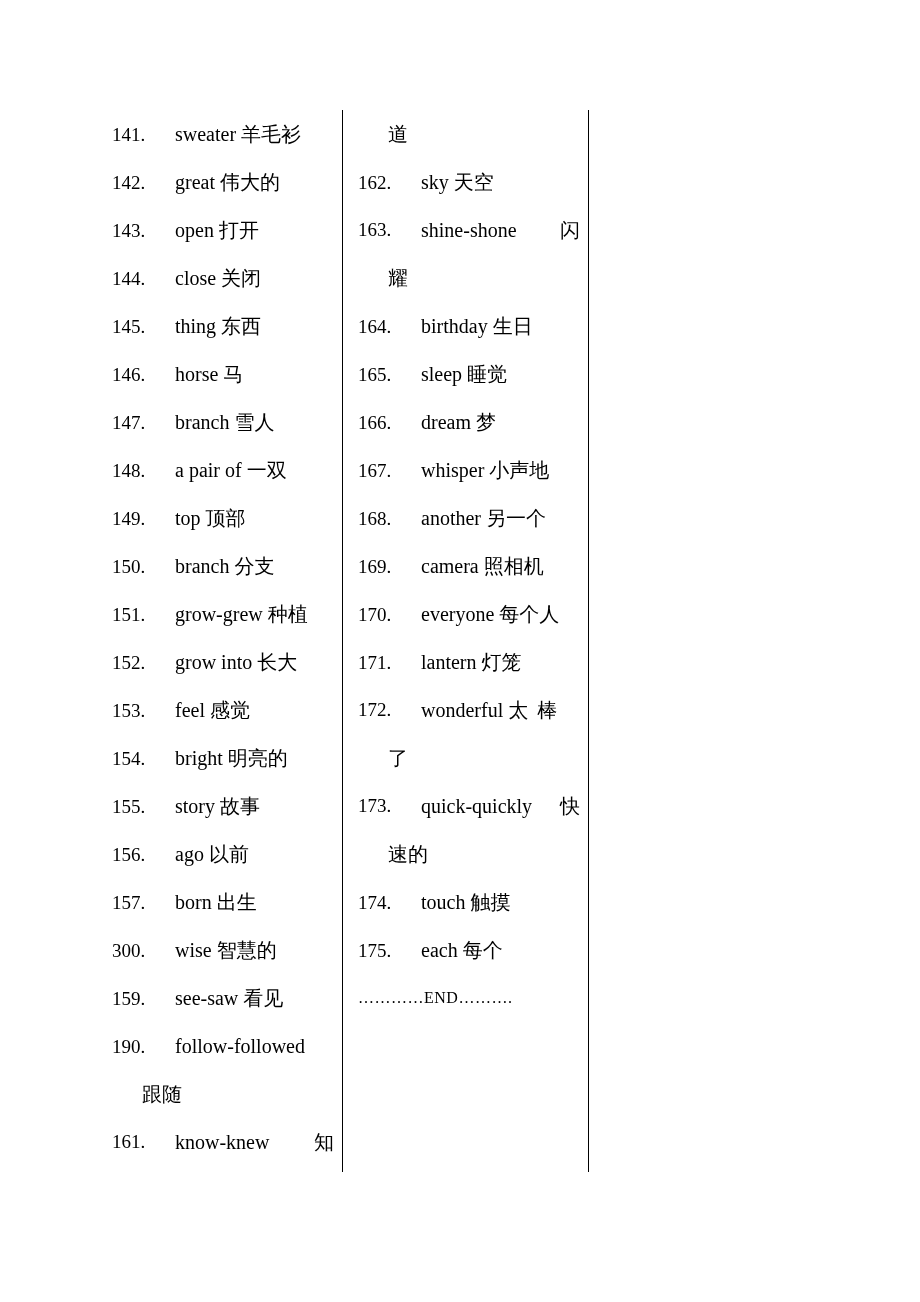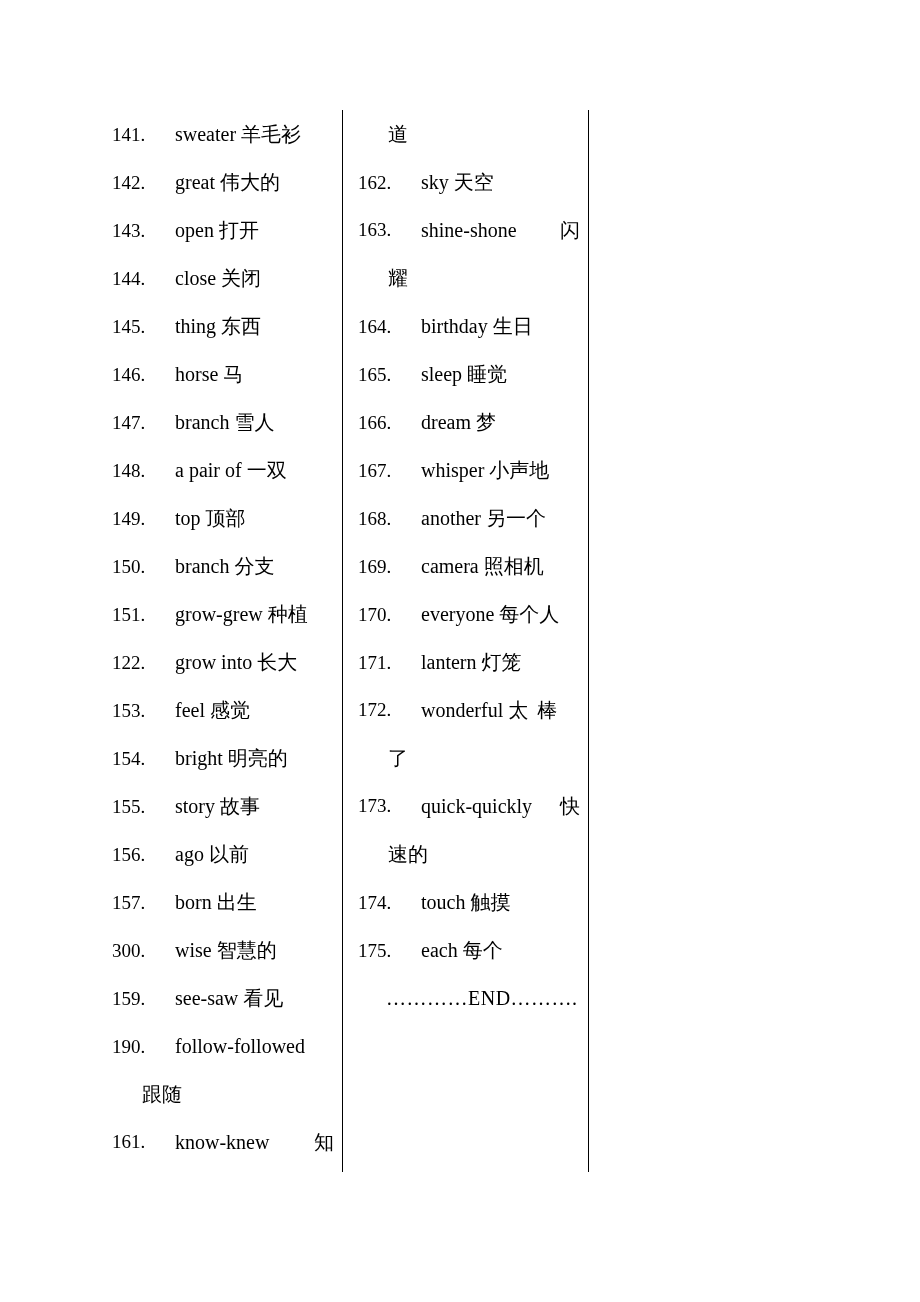--- a/index.html
+++ b/index.html
@@ -73,45 +73,44 @@
     line-height: 48px;
     font-size: 20px;
     padding-left: 30px;
     white-space: nowrap;
   }
 
   
   .endline {
     height: 48px;
     line-height: 48px;
-    font-size: 20px;
+    font-size: 16px;
     letter-spacing: 0.5px;
     white-space: nowrap;
-    margin-left: 28px;
   }
 </style>
 </head>
 <body>
 
 <div class="rule mid"></div>
 <div class="rule right"></div>
 
 <div class="col left" id="col-left">
     <div class="entry"><span class="num">141.</span><span class="term">sweater 羊毛衫</span></div>
     <div class="entry"><span class="num">142.</span><span class="term">great 伟大的</span></div>
     <div class="entry"><span class="num">143.</span><span class="term">open 打开</span></div>
     <div class="entry"><span class="num">144.</span><span class="term">close 关闭</span></div>
     <div class="entry"><span class="num">145.</span><span class="term">thing 东西</span></div>
     <div class="entry"><span class="num">146.</span><span class="term">horse 马</span></div>
     <div class="entry"><span class="num">147.</span><span class="term">branch 雪人</span></div>
     <div class="entry"><span class="num">148.</span><span class="term">a pair of 一双</span></div>
     <div class="entry"><span class="num">149.</span><span class="term">top 顶部</span></div>
     <div class="entry"><span class="num">150.</span><span class="term">branch 分支</span></div>
     <div class="entry"><span class="num">151.</span><span class="term">grow-grew 种植</span></div>
-    <div class="entry"><span class="num">122.</span><span class="term">grow into 长大</span></div>
+    <div class="entry"><span class="num">152.</span><span class="term">grow into 长大</span></div>
     <div class="entry"><span class="num">153.</span><span class="term">feel 感觉</span></div>
     <div class="entry"><span class="num">154.</span><span class="term">bright 明亮的</span></div>
     <div class="entry"><span class="num">155.</span><span class="term">story 故事</span></div>
     <div class="entry"><span class="num">156.</span><span class="term">ago 以前</span></div>
     <div class="entry"><span class="num">157.</span><span class="term">born 出生</span></div>
     <div class="entry"><span class="num">300.</span><span class="term">wise 智慧的</span></div>
     <div class="entry"><span class="num">159.</span><span class="term">see-saw 看见</span></div>
     <div class="entry"><span class="num">190.</span><span class="term">follow-followed</span></div>
     <div class="cont">跟随</div>
     <div class="entry spread">

